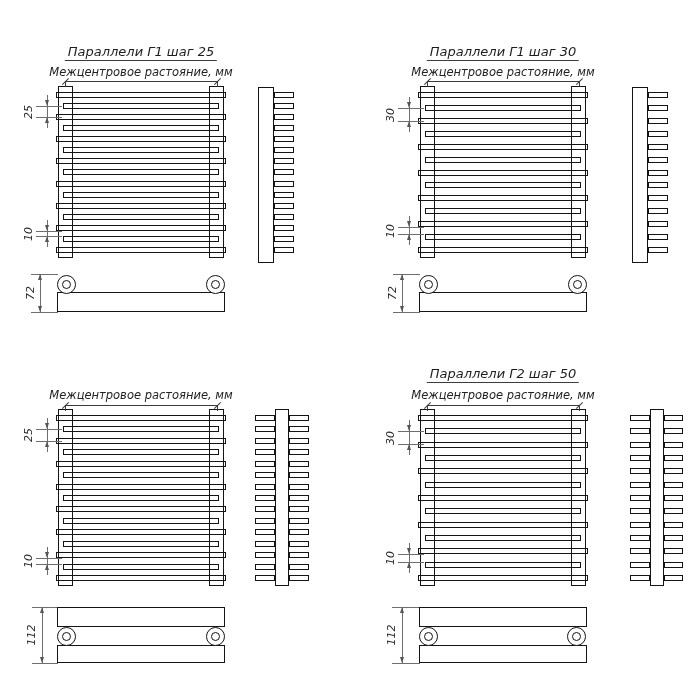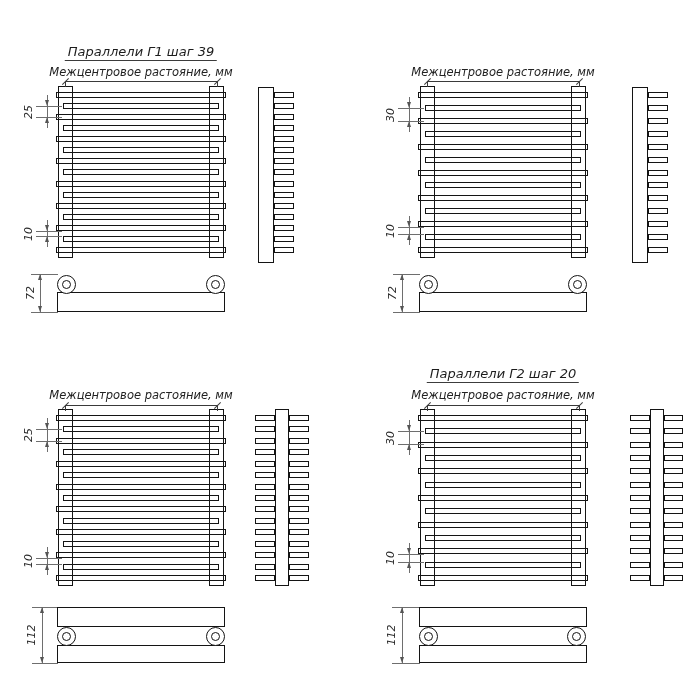--- a/index.html
+++ b/index.html
@@ -25,21 +25,21 @@
   .arr{position:absolute;width:0;height:0;border-left:2.5px solid transparent;border-right:2.5px solid transparent;}
   .arr.up{border-bottom:6px solid #555;}
   .arr.down{border-top:6px solid #555;}
 </style>
 </head>
 <body>
 
 <div id="stage">
 
   <div class="quad">
-    <div class="d-title" style="left:141px;top:44px">Параллели Г1 шаг 39</div>
+    <div class="d-title" style="left:141px;top:44px">Параллели Г1 шаг 25</div>
     <div class="d-sub" style="left:141px;top:65px">Межцентровое растояние, мм</div>
   <div class="" style="position: absolute; left: 0px; top: 0px;">
         <div class="rect" style="left: 58px; top: 86px; width: 15px; height: 172px;"></div>
         <div class="rect" style="left: 209px; top: 86px; width: 15px; height: 172px;"></div>
         <div class="bar" style="left: 56px; width: 170px; top: 92px;"></div>
         <div class="bar" style="left: 63px; width: 156px; top: 103px;"></div>
         <div class="bar" style="left: 56px; width: 170px; top: 114px;"></div>
         <div class="bar" style="left: 63px; width: 156px; top: 125px;"></div>
         <div class="bar" style="left: 56px; width: 170px; top: 136px;"></div>
         <div class="bar" style="left: 63px; width: 156px; top: 147px;"></div>
@@ -105,20 +105,21 @@
         <div class="tab" style="left: 274px; width: 20px; top: 192px;"></div>
         <div class="tab" style="left: 274px; width: 20px; top: 203px;"></div>
         <div class="tab" style="left: 274px; width: 20px; top: 214px;"></div>
         <div class="tab" style="left: 274px; width: 20px; top: 225px;"></div>
         <div class="tab" style="left: 274px; width: 20px; top: 236px;"></div>
         <div class="tab" style="left: 274px; width: 20px; top: 247px;"></div>
       </div>
     </div>
 
   <div class="quad">
+    <div class="d-title" style="left:503px;top:44px">Параллели Г1 шаг 30</div>
     <div class="d-sub" style="left:503px;top:65px">Межцентровое растояние, мм</div>
   <div class="" style="position: absolute; left: 0px; top: 0px;">
         <div class="rect" style="left: 420px; top: 86px; width: 15px; height: 172px;"></div>
         <div class="rect" style="left: 571px; top: 86px; width: 15px; height: 172px;"></div>
         <div class="bar" style="left: 418px; width: 170px; top: 92px;"></div>
         <div class="bar" style="left: 425px; width: 156px; top: 105px;"></div>
         <div class="bar" style="left: 418px; width: 170px; top: 118px;"></div>
         <div class="bar" style="left: 425px; width: 156px; top: 131px;"></div>
         <div class="bar" style="left: 418px; width: 170px; top: 144px;"></div>
         <div class="bar" style="left: 425px; width: 156px; top: 157px;"></div>
@@ -275,21 +276,21 @@
         <div class="tab" style="left: 289px; width: 20px; top: 518px;"></div>
         <div class="tab" style="left: 289px; width: 20px; top: 529px;"></div>
         <div class="tab" style="left: 289px; width: 20px; top: 541px;"></div>
         <div class="tab" style="left: 289px; width: 20px; top: 552px;"></div>
         <div class="tab" style="left: 289px; width: 20px; top: 564px;"></div>
         <div class="tab" style="left: 289px; width: 20px; top: 575px;"></div>
       </div>
     </div>
 
   <div class="quad">
-    <div class="d-title" style="left:503px;top:366px">Параллели Г2 шаг 20</div>
+    <div class="d-title" style="left:503px;top:366px">Параллели Г2 шаг 50</div>
     <div class="d-sub" style="left:503px;top:388px">Межцентровое растояние, мм</div>
   <div class="" style="position: absolute; left: 0px; top: 0px;">
         <div class="rect" style="left: 420px; top: 409px; width: 15px; height: 177px;"></div>
         <div class="rect" style="left: 571px; top: 409px; width: 15px; height: 177px;"></div>
         <div class="bar" style="left: 418px; width: 170px; top: 415px;"></div>
         <div class="bar" style="left: 425px; width: 156px; top: 428px;"></div>
         <div class="bar" style="left: 418px; width: 170px; top: 442px;"></div>
         <div class="bar" style="left: 425px; width: 156px; top: 455px;"></div>
         <div class="bar" style="left: 418px; width: 170px; top: 468px;"></div>
         <div class="bar" style="left: 425px; width: 156px; top: 482px;"></div>

